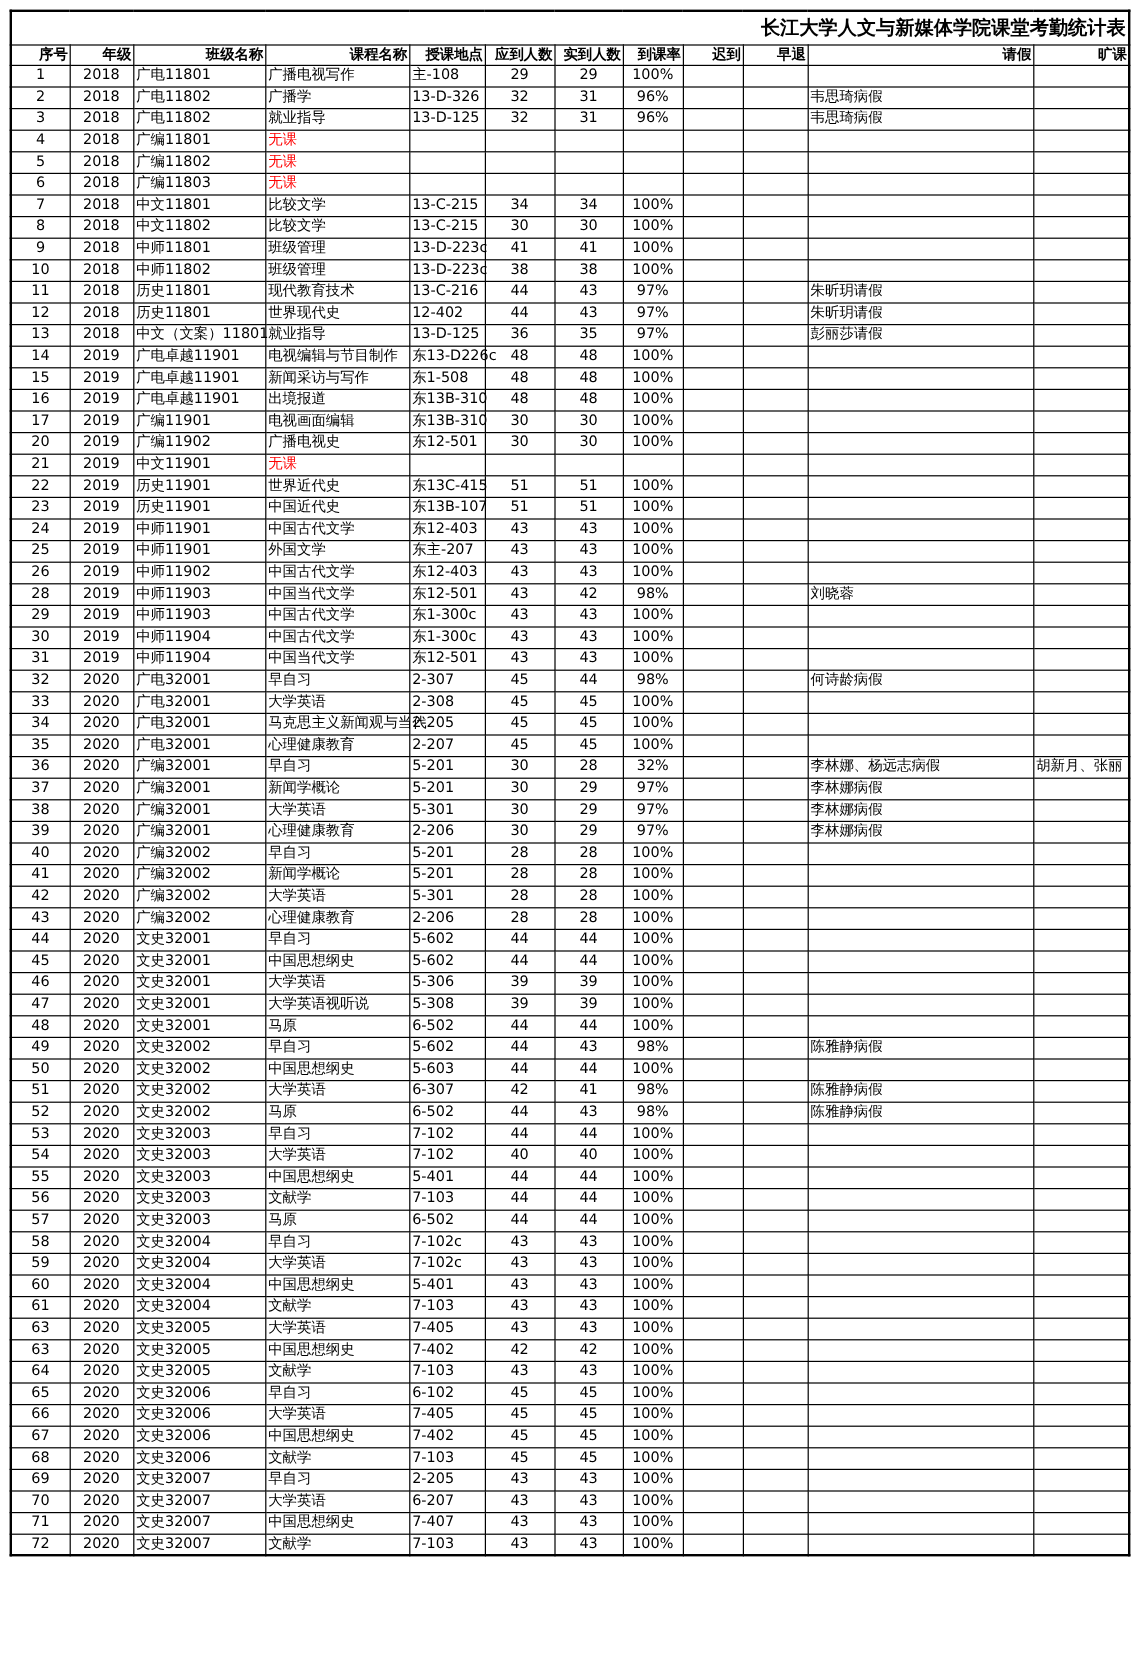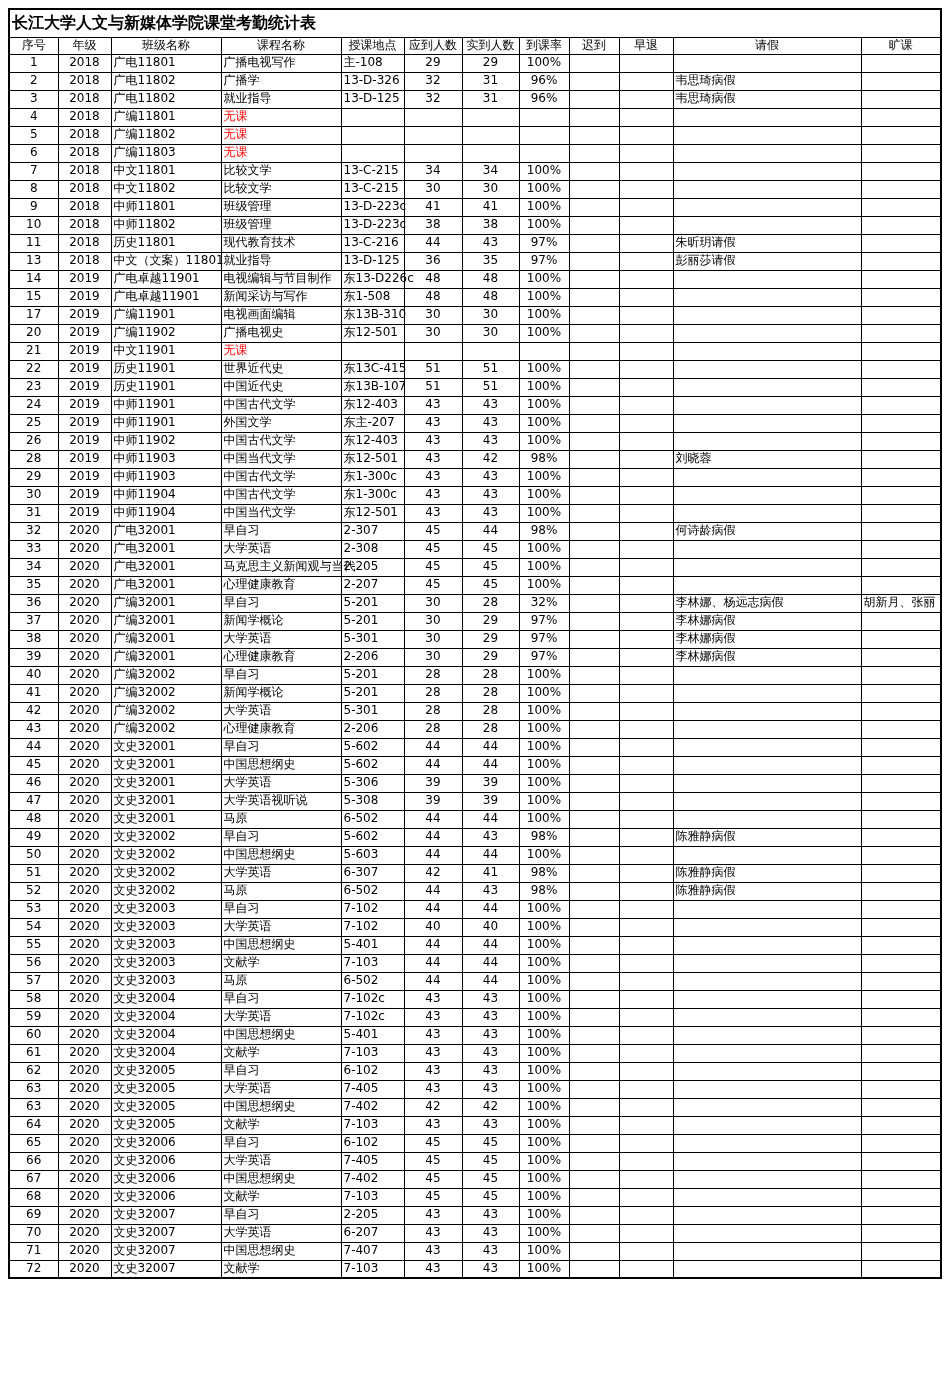--- a/index.html
+++ b/index.html
@@ -30,29 +30,29 @@
     font-size: 12px;
     line-height: 1.1;
     padding: 0 2px;
     white-space: nowrap;
     overflow: visible;
     font-weight: normal;
     box-sizing: border-box;
   }
   tr.title-row td {
     height: 28px;
-    text-align: left;
+    text-align: right;
     font-weight: bold;
     font-size: 16px;
     overflow: hidden;
   }
   tr.header-row th {
     height: 17px;
-    text-align: center;
-    font-weight: normal;
+    text-align: right;
+    font-weight: bold;
     padding: 0 1px;
   }
   tr.data-row { height: 18px; }
   td.c { text-align: center; }
   td.l { text-align: left; }
 </style>
 </head>
 <body>
 
 <div class="sheet">
@@ -239,20 +239,34 @@
           <td class="l">13-C-216</td>
           <td class="c">44</td>
           <td class="c">43</td>
           <td class="c">97%</td>
           <td class="c"></td>
           <td class="c"></td>
           <td class="l">朱昕玥请假</td>
           <td class="l"></td>
         </tr>
         <tr class="data-row">
+          <td class="c">12</td>
+          <td class="c">2018</td>
+          <td class="l">历史11801</td>
+          <td class="l">世界现代史</td>
+          <td class="l">12-402</td>
+          <td class="c">44</td>
+          <td class="c">43</td>
+          <td class="c">97%</td>
+          <td class="c"></td>
+          <td class="c"></td>
+          <td class="l">朱昕玥请假</td>
+          <td class="l"></td>
+        </tr>
+        <tr class="data-row">
           <td class="c">13</td>
           <td class="c">2018</td>
           <td class="l">中文（文案）11801</td>
           <td class="l">就业指导</td>
           <td class="l">13-D-125</td>
           <td class="c">36</td>
           <td class="c">35</td>
           <td class="c">97%</td>
           <td class="c"></td>
           <td class="c"></td>
@@ -281,20 +295,34 @@
           <td class="l">东1-508</td>
           <td class="c">48</td>
           <td class="c">48</td>
           <td class="c">100%</td>
           <td class="c"></td>
           <td class="c"></td>
           <td class="l"></td>
           <td class="l"></td>
         </tr>
         <tr class="data-row">
+          <td class="c">16</td>
+          <td class="c">2019</td>
+          <td class="l">广电卓越11901</td>
+          <td class="l">出境报道</td>
+          <td class="l">东13B-310</td>
+          <td class="c">48</td>
+          <td class="c">48</td>
+          <td class="c">100%</td>
+          <td class="c"></td>
+          <td class="c"></td>
+          <td class="l"></td>
+          <td class="l"></td>
+        </tr>
+        <tr class="data-row">
           <td class="c">17</td>
           <td class="c">2019</td>
           <td class="l">广编11901</td>
           <td class="l">电视画面编辑</td>
           <td class="l">东13B-310</td>
           <td class="c">30</td>
           <td class="c">30</td>
           <td class="c">100%</td>
           <td class="c"></td>
           <td class="c"></td>
@@ -869,34 +897,20 @@
           <td class="l">7-103</td>
           <td class="c">43</td>
           <td class="c">43</td>
           <td class="c">100%</td>
           <td class="c"></td>
           <td class="c"></td>
           <td class="l"></td>
           <td class="l"></td>
         </tr>
         <tr class="data-row">
-          <td class="c">62</td>
-          <td class="c">2020</td>
-          <td class="l">文史32005</td>
-          <td class="l">早自习</td>
-          <td class="l">6-102</td>
-          <td class="c">43</td>
-          <td class="c">43</td>
-          <td class="c">100%</td>
-          <td class="c"></td>
-          <td class="c"></td>
-          <td class="l"></td>
-          <td class="l"></td>
-        </tr>
-        <tr class="data-row">
           <td class="c">63</td>
           <td class="c">2020</td>
           <td class="l">文史32005</td>
           <td class="l">大学英语</td>
           <td class="l">7-405</td>
           <td class="c">43</td>
           <td class="c">43</td>
           <td class="c">100%</td>
           <td class="c"></td>
           <td class="c"></td>

